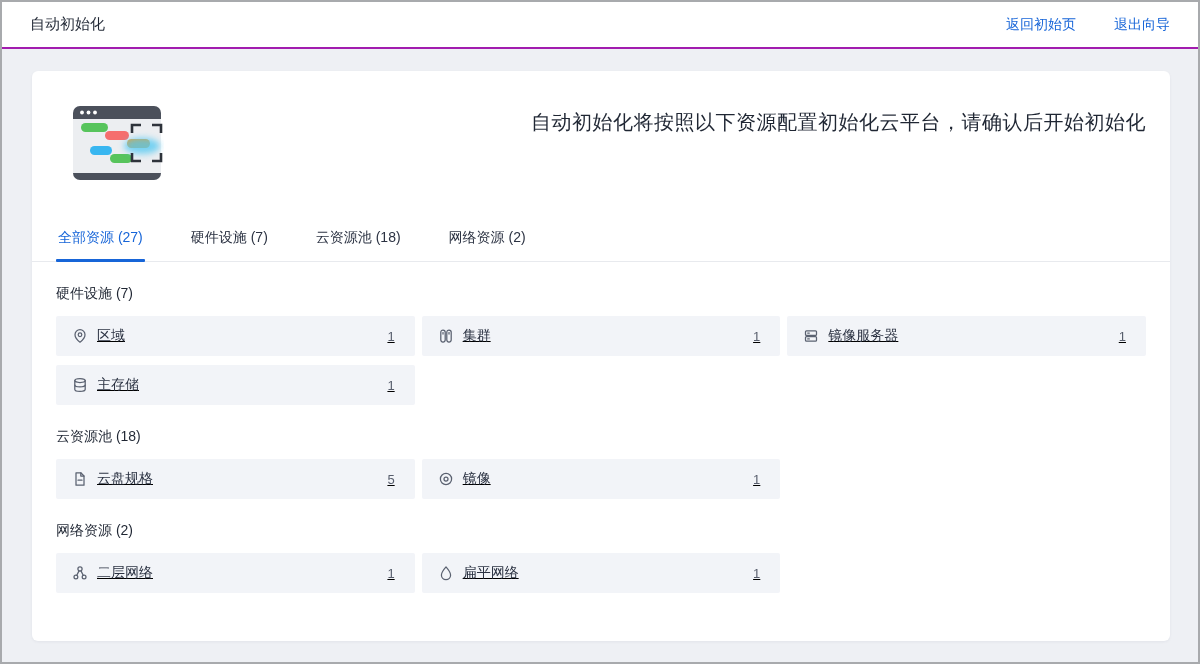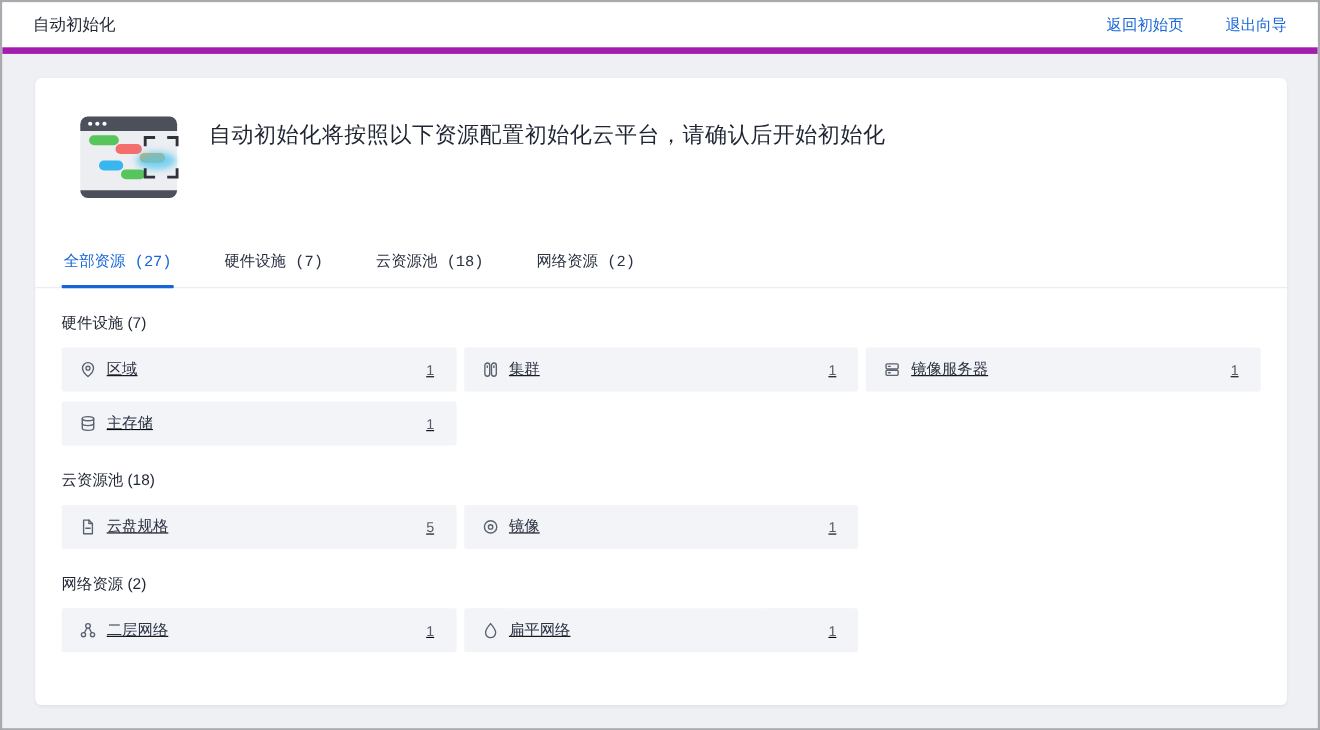--- a/index.html
+++ b/index.html
@@ -8,62 +8,62 @@
   .screen {
     width: 1200px; height: 664px;
     border: 2px solid #a8aaad;
     background: #eef0f4;
     position: relative;
     overflow: hidden;
   }
   
   .topbar {
     height: 47px; background: #ffffff;
-    border-bottom: 6px solid #a21caf;
+    border-bottom: 2px solid #a21caf;
     display: flex; align-items: center; justify-content: space-between;
     padding: 0 28px;
   }
   .topbar-title { font-size: 15px; color: #1f2633; }
   .topbar-links { display: flex; gap: 38px; }
   .topbar-links a {
     font-size: 14px; color: var(--accent, #1765d8);
     text-decoration: none; cursor: pointer;
   }
   
   .card {
     margin: 22px 28px 0 30px;
     height: 570px;
     background: #ffffff;
     border-radius: 6px;
     box-shadow: 0 1px 3px rgba(30,40,60,.06);
     padding: 20px 24px 24px;
   }
   
-  .banner { display: flex; gap: 26px; margin: 12px 0 0 16px; }
+  .banner { display: flex; gap: 26px; margin: 12px 0 0 16px; justify-content: space-between; }
   .banner-icon { width: 92px; height: 80px; flex: 0 0 auto; }
   .banner-heading {
     font-size: 20px; color: #1f2633; font-weight: 400;
     margin: 6px 0 18px; letter-spacing: .5px;
   }
   .start-btn {
     display: inline-block;
     background: var(--accent, #1765d8); color: #ffffff;
     border: none; border-radius: 2px;
     font-size: 14px; font-family: inherit;
     padding: 8px 17px; cursor: pointer;
   }
   
   .tabs {
     margin: 46px -24px 0; padding: 0 24px;
     border-bottom: 1px solid #e8eaee;
     display: flex; gap: 44px;
   }
   .tab {
     font-size: 14px; color: #2b3242; cursor: pointer;
-    padding: 0 2px 14px; position: relative; font-family: Liberation Mono, monospace;
+    padding: 0 2px 14px; position: relative;
   }
   .tab.active { color: var(--accent, #1765d8); }
   .tab.active::after {
     content: ""; position: absolute; left: 0; right: 0; bottom: -1px;
     height: 3px; background: var(--accent, #1765d8); border-radius: 1px;
   }
   
   .section-title { font-size: 14px; color: #1f2633; margin: 23px 0 13px; }
   .grid {
     display: grid; grid-template-columns: repeat(3, 1fr);

